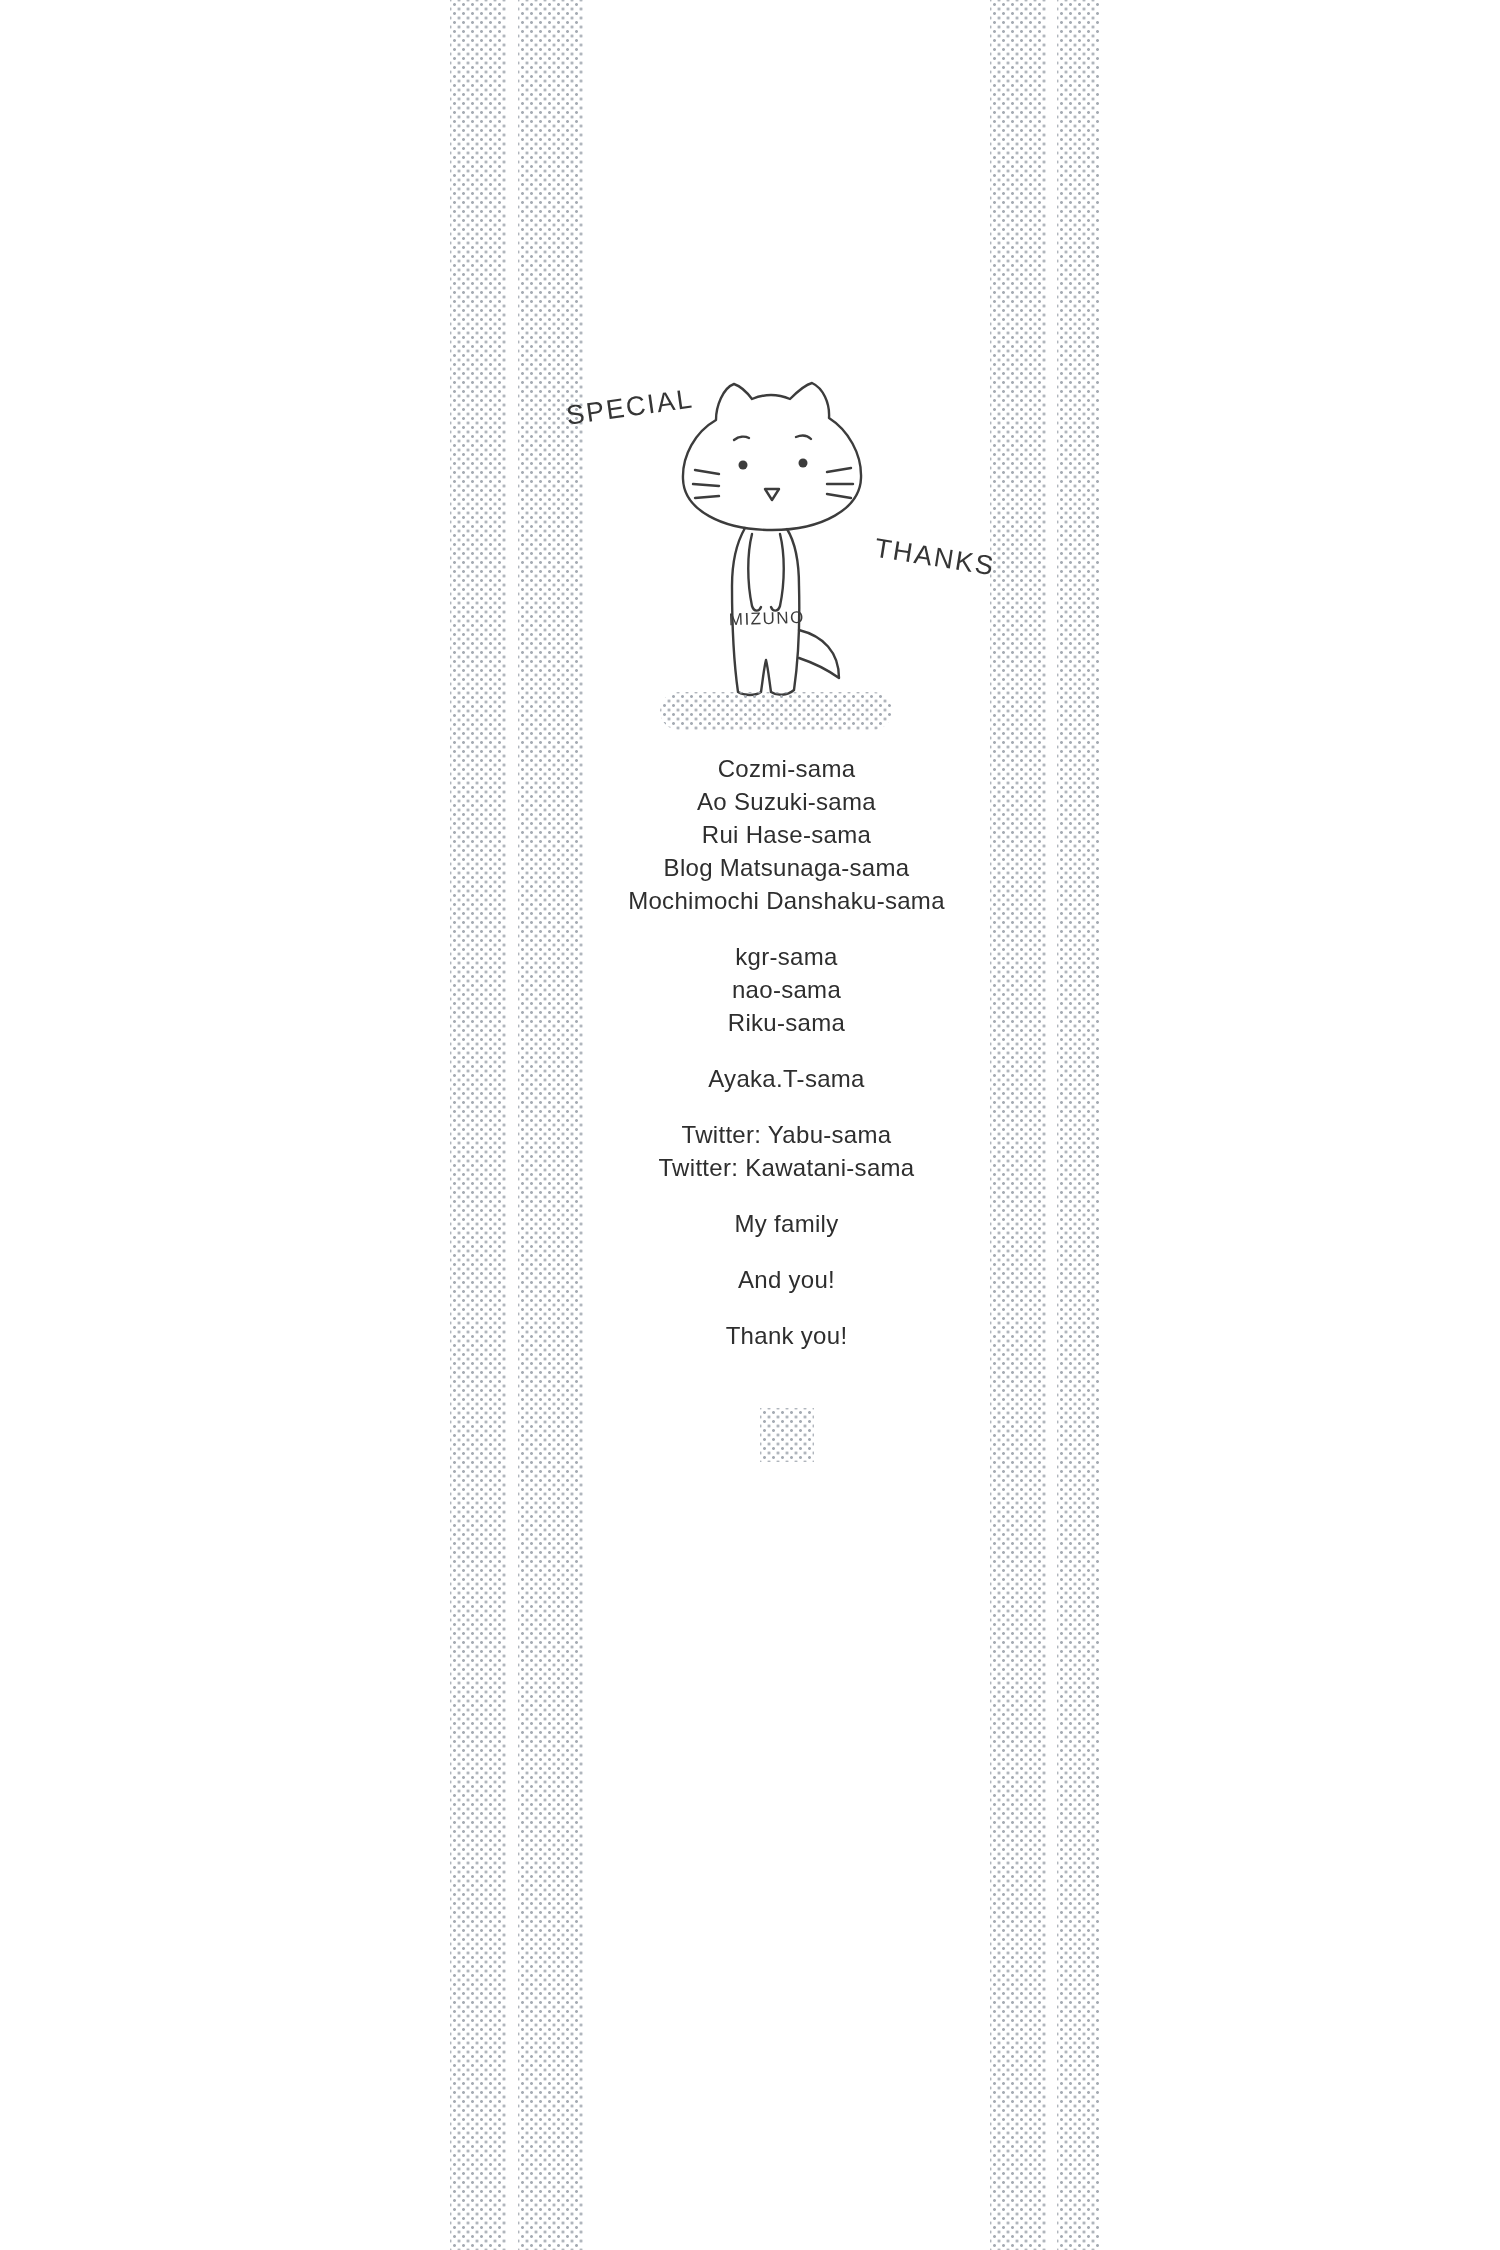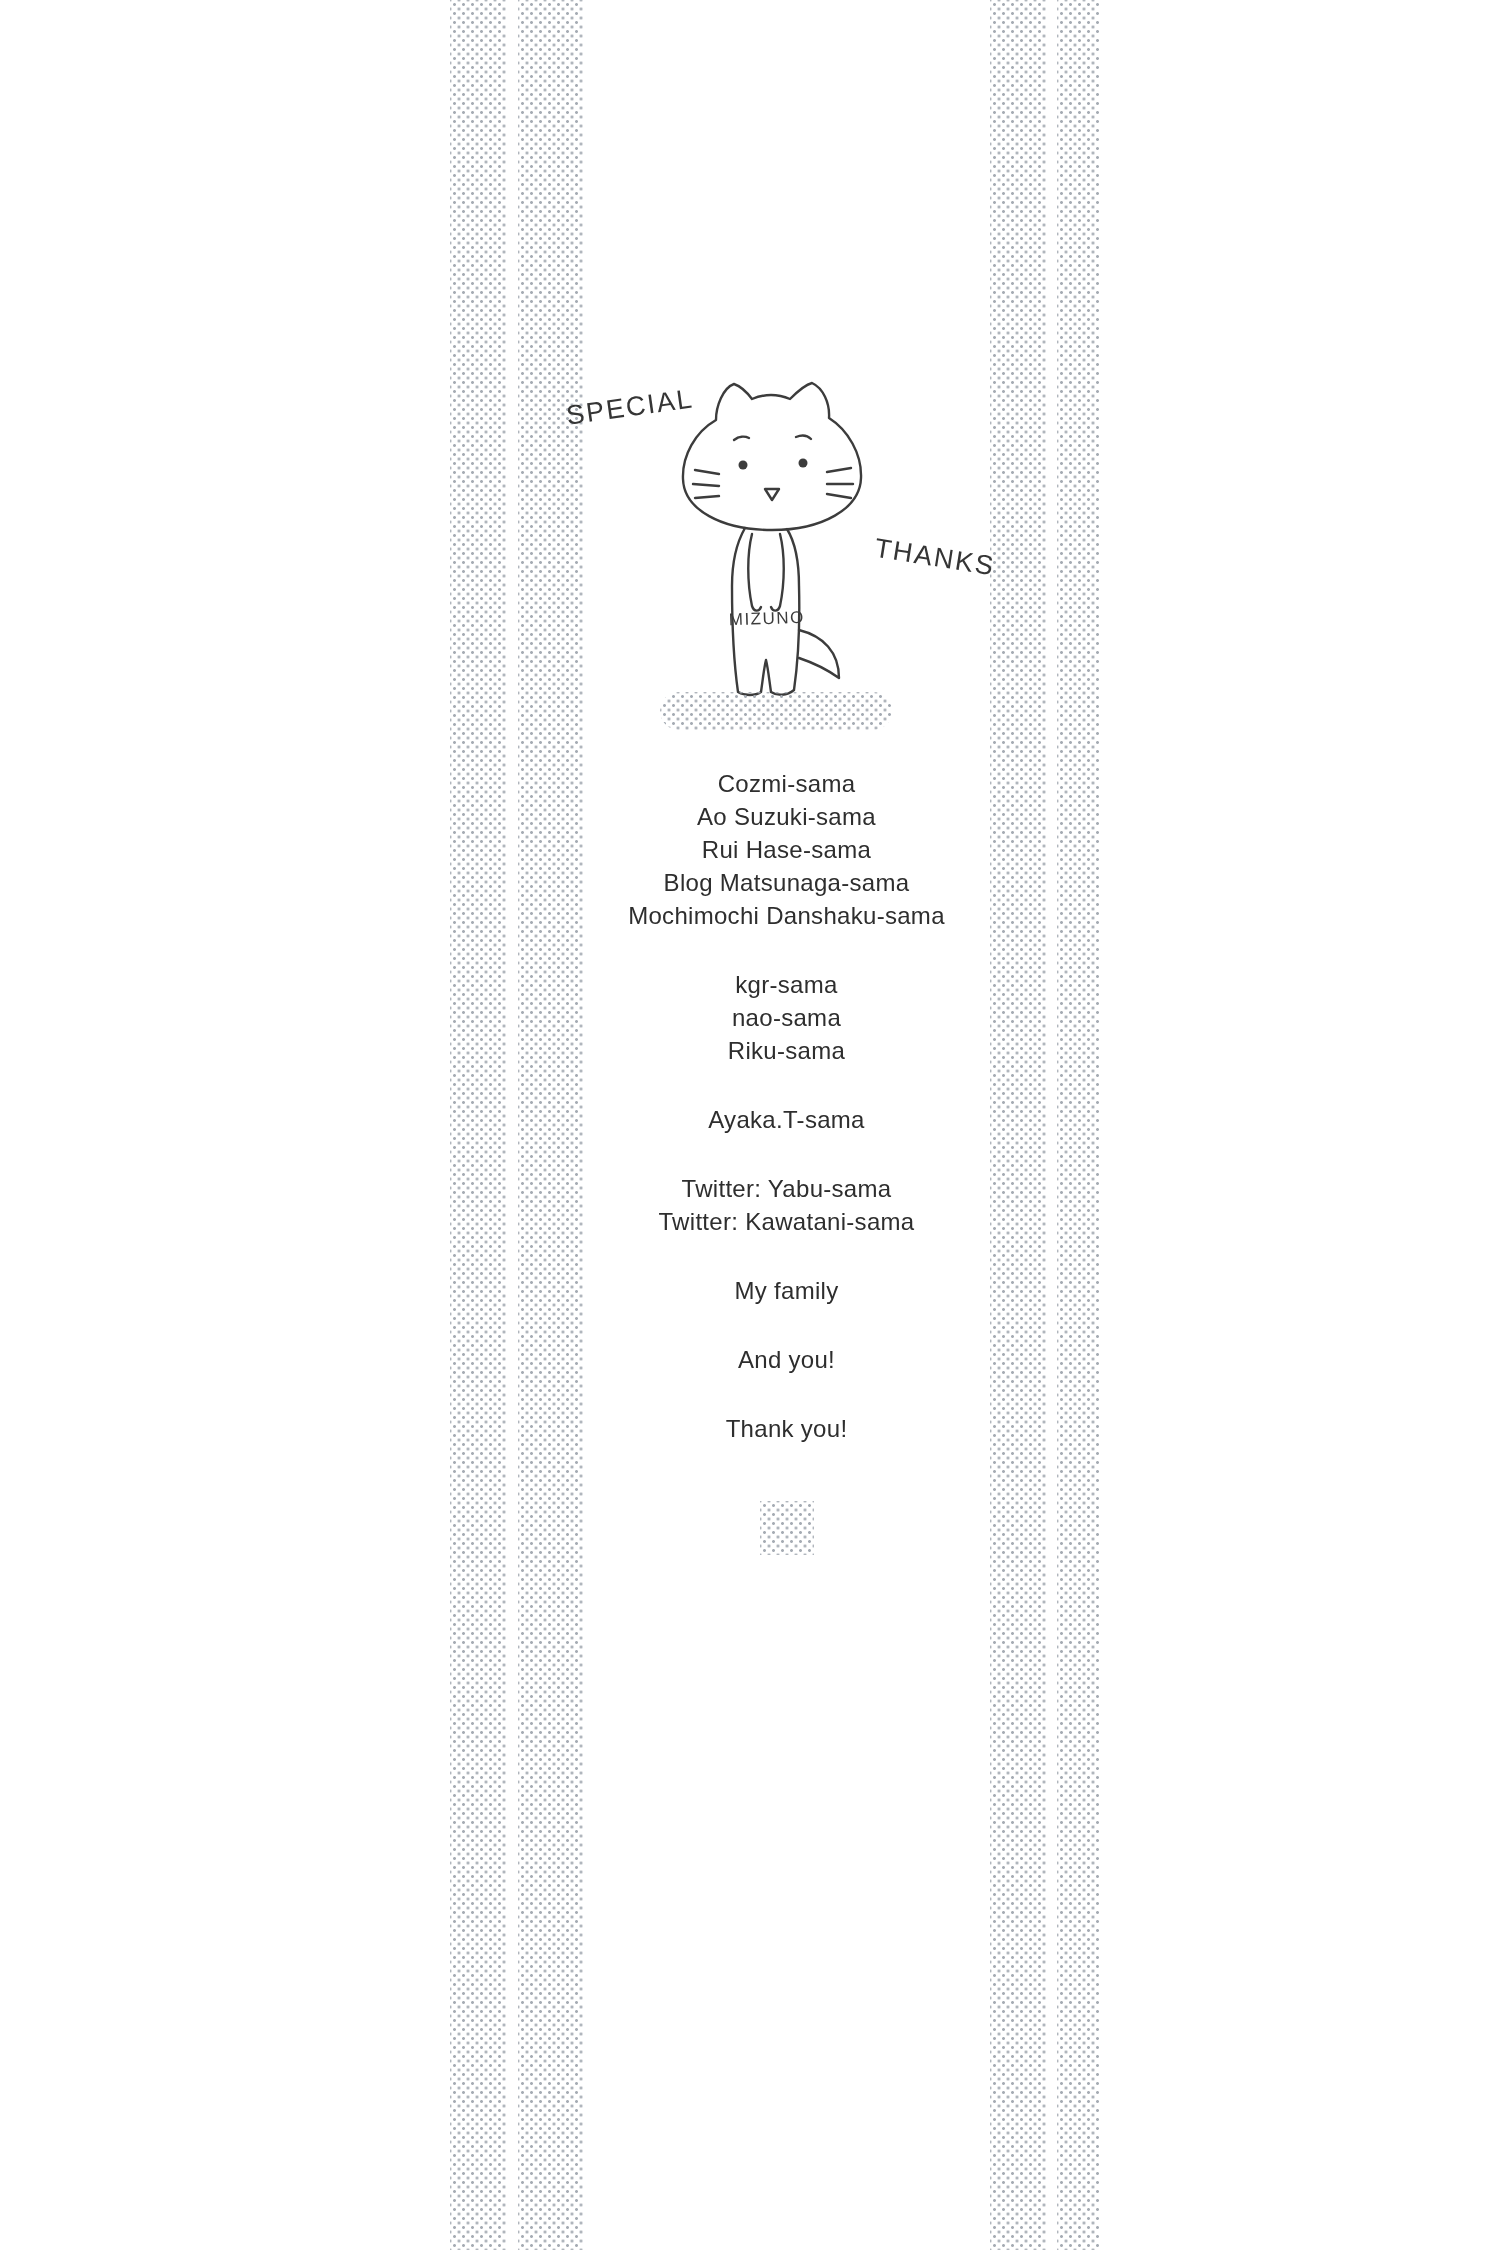--- a/index.html
+++ b/index.html
@@ -52,22 +52,22 @@
   .content {
     position: absolute;
     left: 583px; top: 752px;
     width: 407px;
     text-align: center;
     font-size: 24px;
     line-height: 33px;
     letter-spacing: 0.3px;
   }
   .content p { margin: 0; }
-  .group { margin-top: 36px; }
-  .group.first { margin-top: 15px; }
+  .group { margin-top: 23px; }
+  .group.first { margin-top: 0; }
 
   .divider {
     width: 54px; height: 54px;
     margin: 56px auto 46px auto;
   }
 </style>
 </head>
 <body>
 
 <div class="page">

